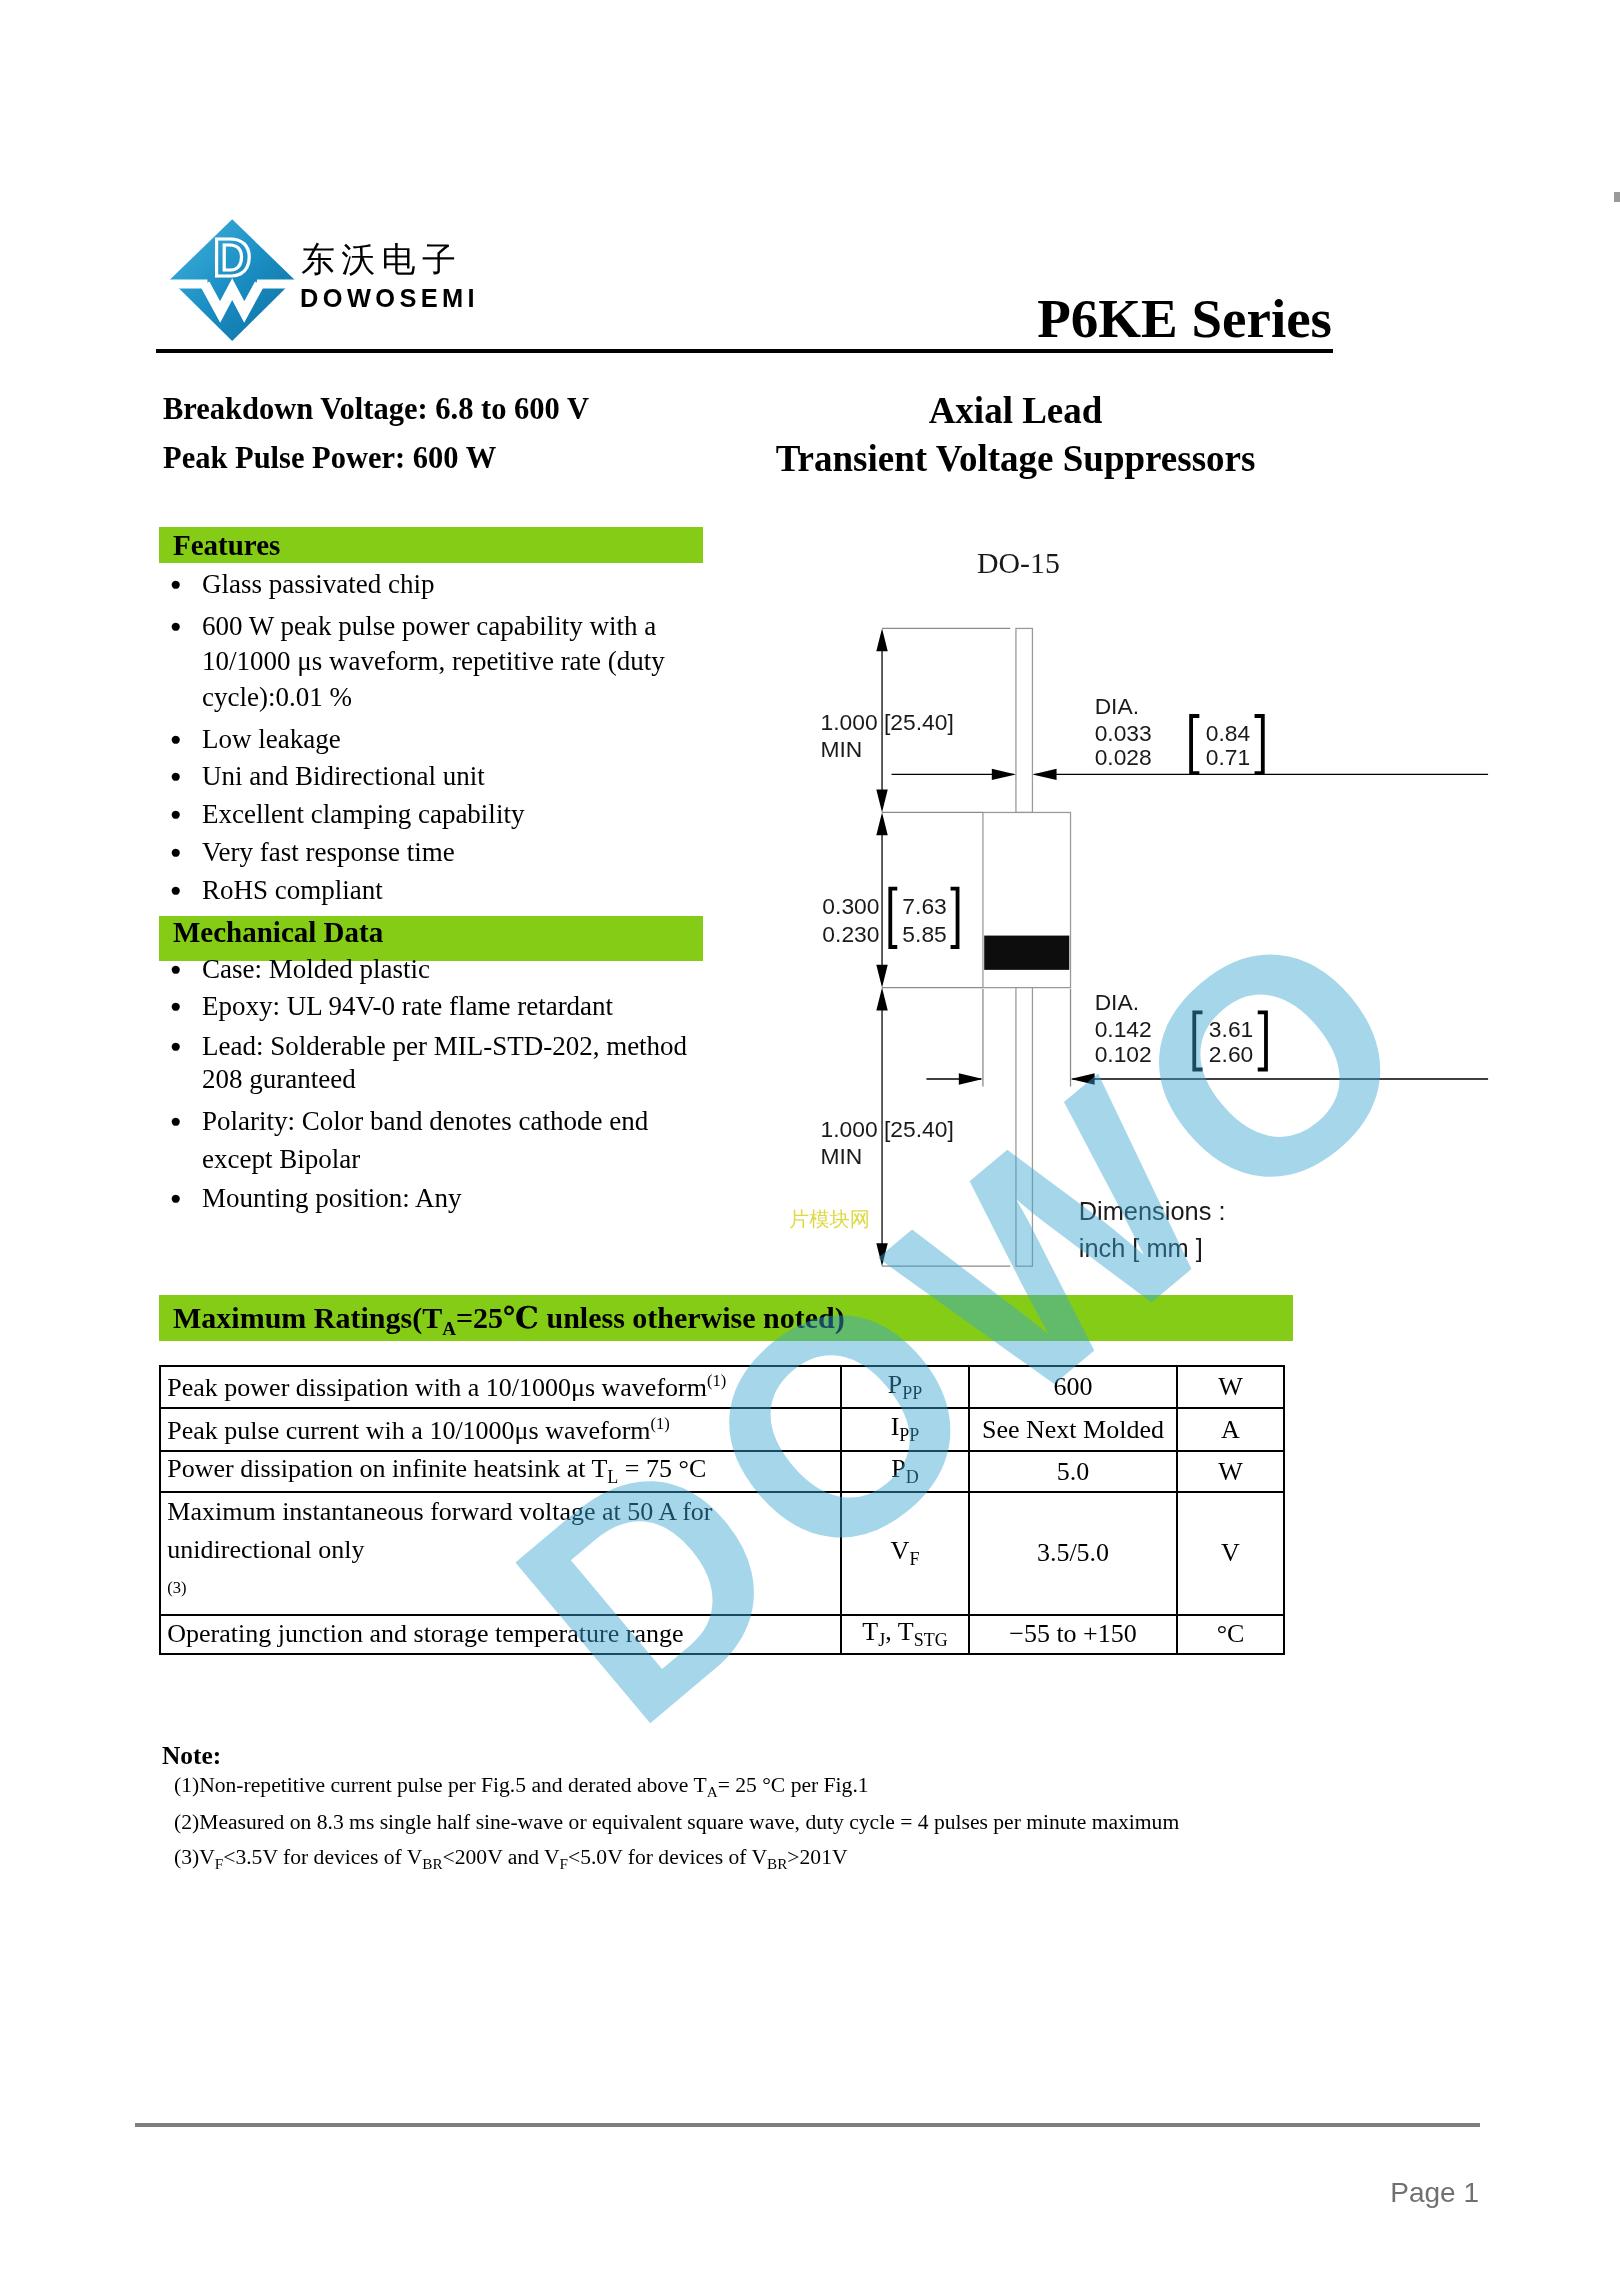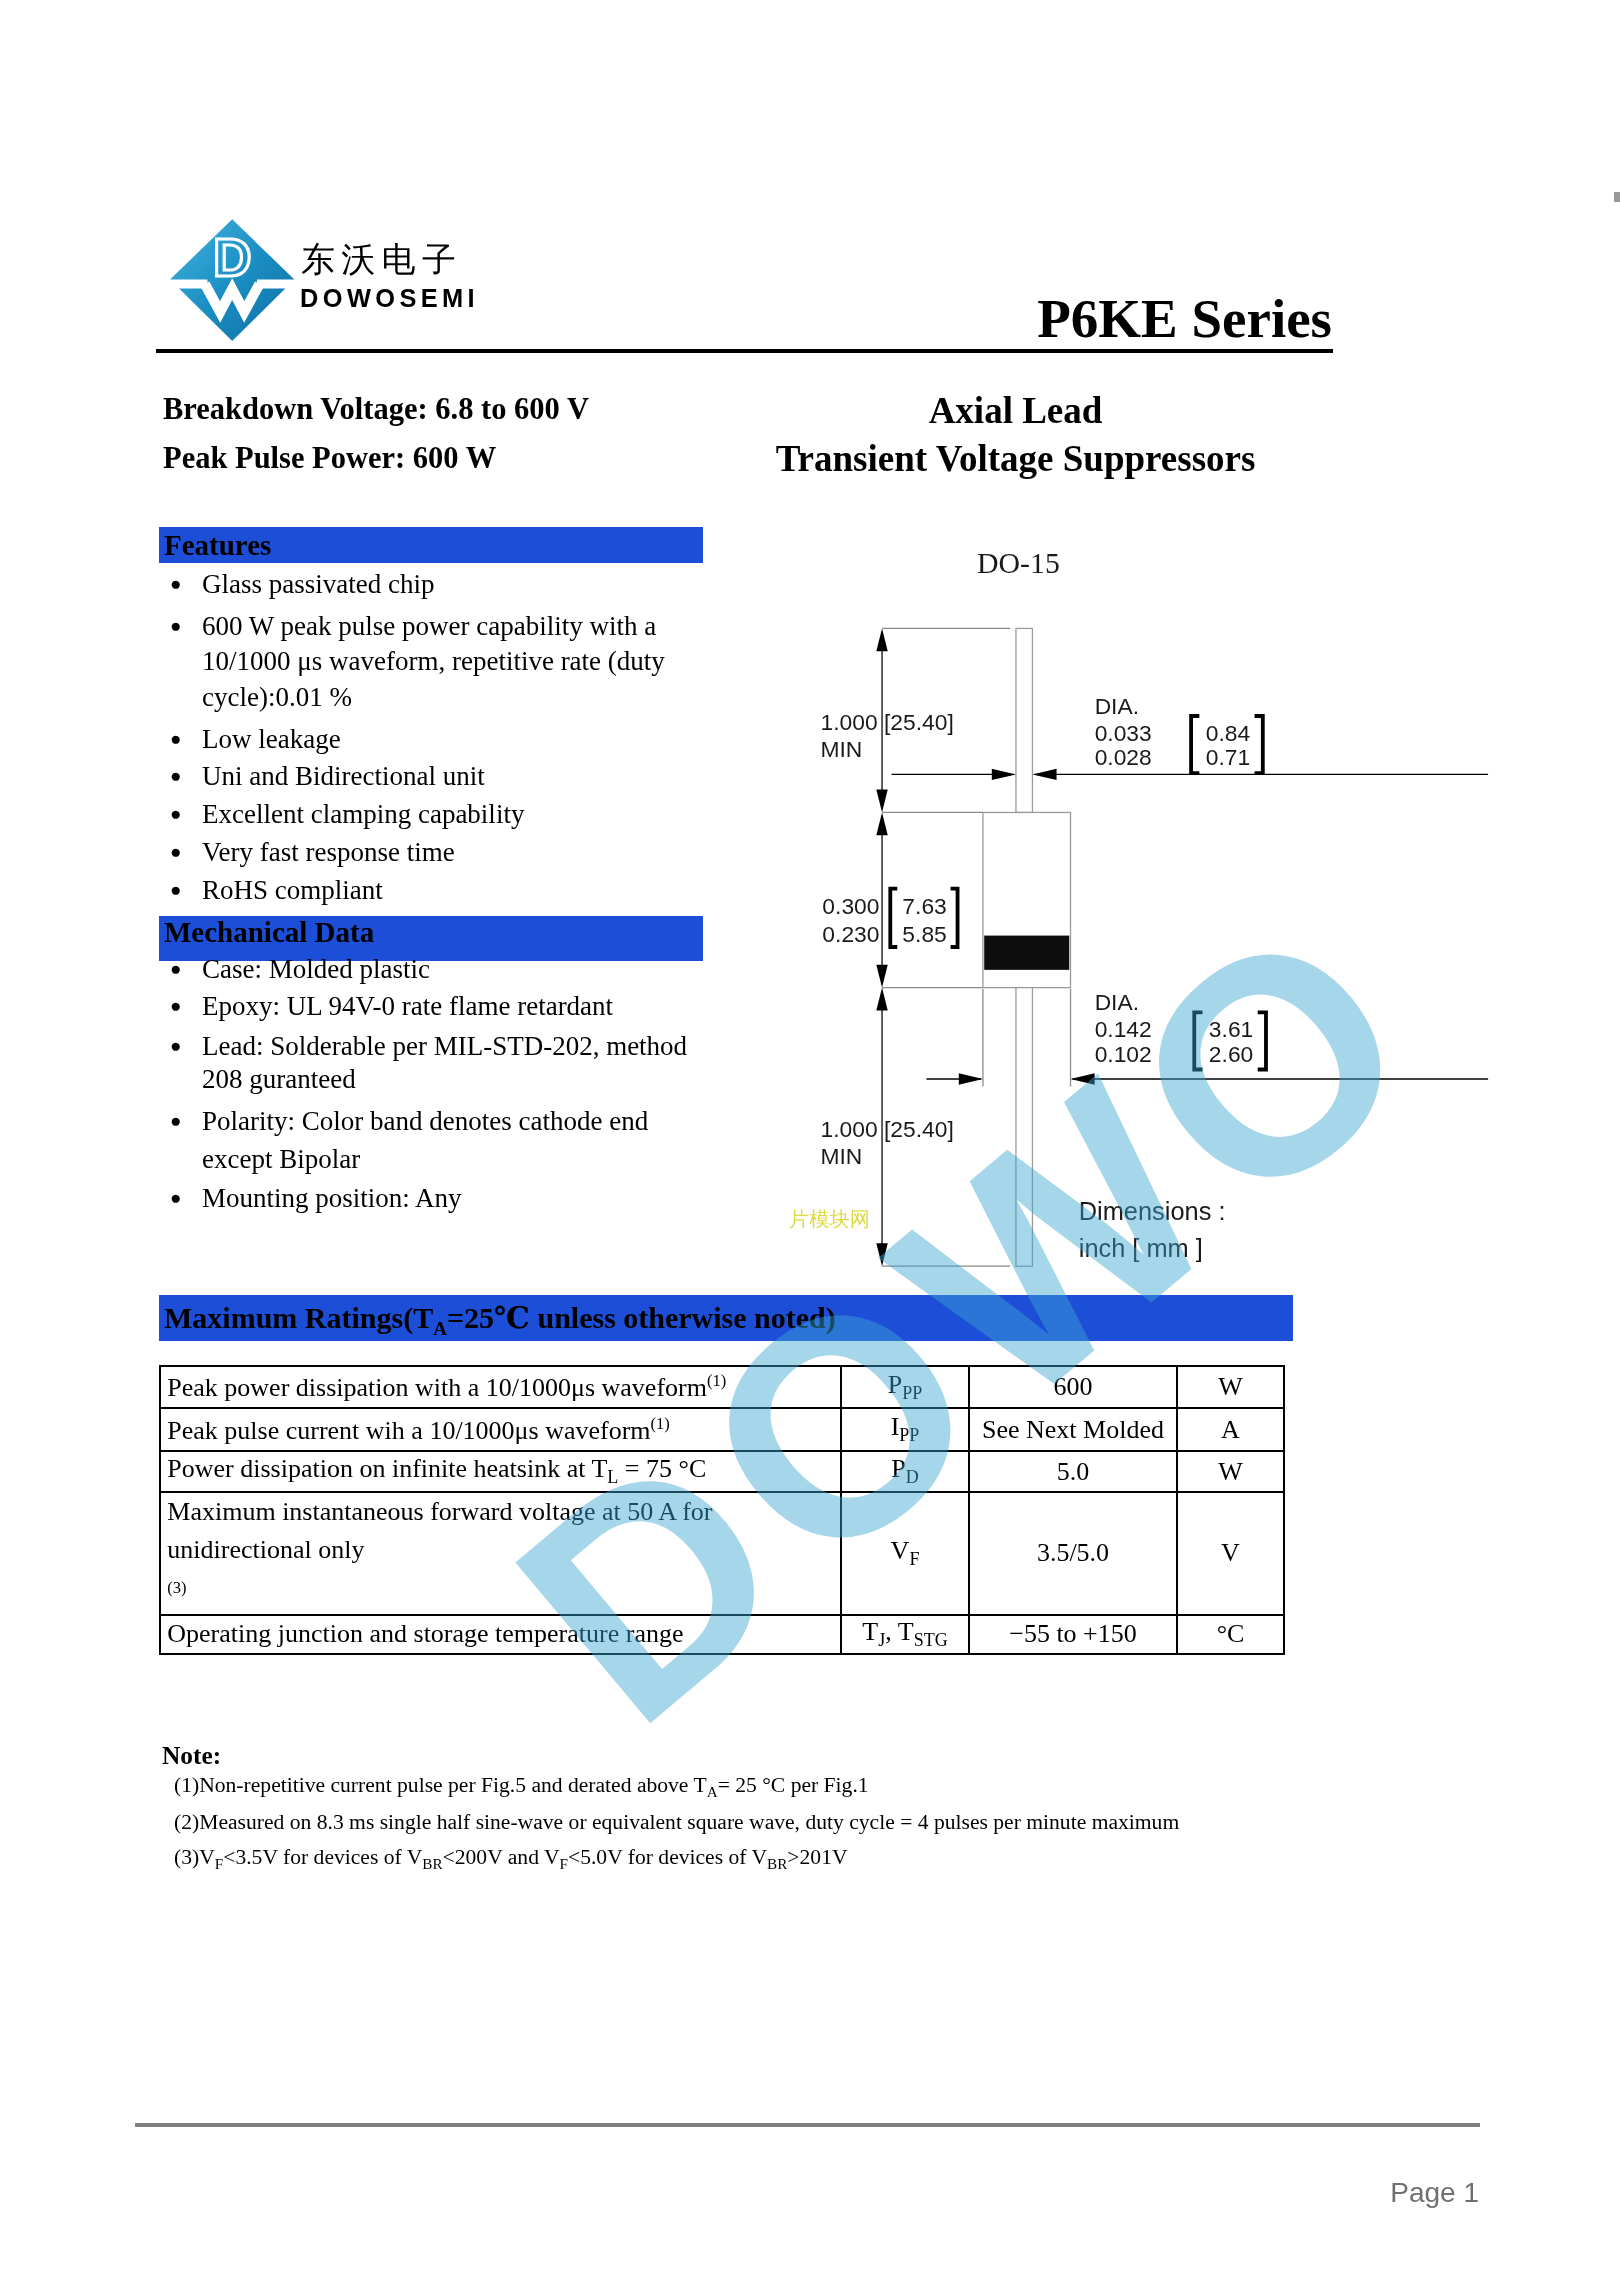--- a/index.html
+++ b/index.html
@@ -12,21 +12,21 @@
   .logo-en{left:300px;top:284px;font-size:25.4px;font-weight:bold;letter-spacing:4.4px;
            font-family:"Liberation Sans","DejaVu Sans",sans-serif;}
   
   .series-title{left:825px;top:287px;width:507px;text-align:right;font-size:55px;font-weight:bold;}
   .header-rule{left:156px;top:349px;width:1177px;height:4.4px;background:#000;}
   .sub-left1{left:163px;top:392px;font-size:30.5px;font-weight:bold;}
   .sub-left2{left:163px;top:441px;font-size:30.5px;font-weight:bold;}
   .sub-right1{left:698px;top:389px;width:635px;text-align:center;font-size:37px;font-weight:bold;}
   .sub-right2{left:698px;top:437px;width:635px;text-align:center;font-size:37px;font-weight:bold;}
   
-  .secbar{background:#1d4ed8;font-weight:bold;padding-left:5px;box-sizing:border-box;}
+  .secbar{background:#84cc16;font-weight:bold;padding-left:14px;box-sizing:border-box;}
   .feat-bar{left:159px;top:527px;width:544px;height:36px;font-size:29px;line-height:36px;}
   .mech-bar{left:159px;top:916px;width:544px;height:45px;font-size:29px;line-height:33px;font-family:Liberation Serif, serif;}
   .rate-bar{left:159px;top:1295px;width:1134px;height:46px;font-size:30px;line-height:46px;}
   .rate-bar sub{font-size:19px;}
   
   .li{position:absolute;left:170px;font-size:27px;white-space:nowrap;}
   .li .dot{display:inline-block;width:32px;font-size:19px;vertical-align:3.2px;}
   .li.indent{left:202px;}
   
   .pkg-svg{left:698px;top:533px;width:825px;height:762px;}

